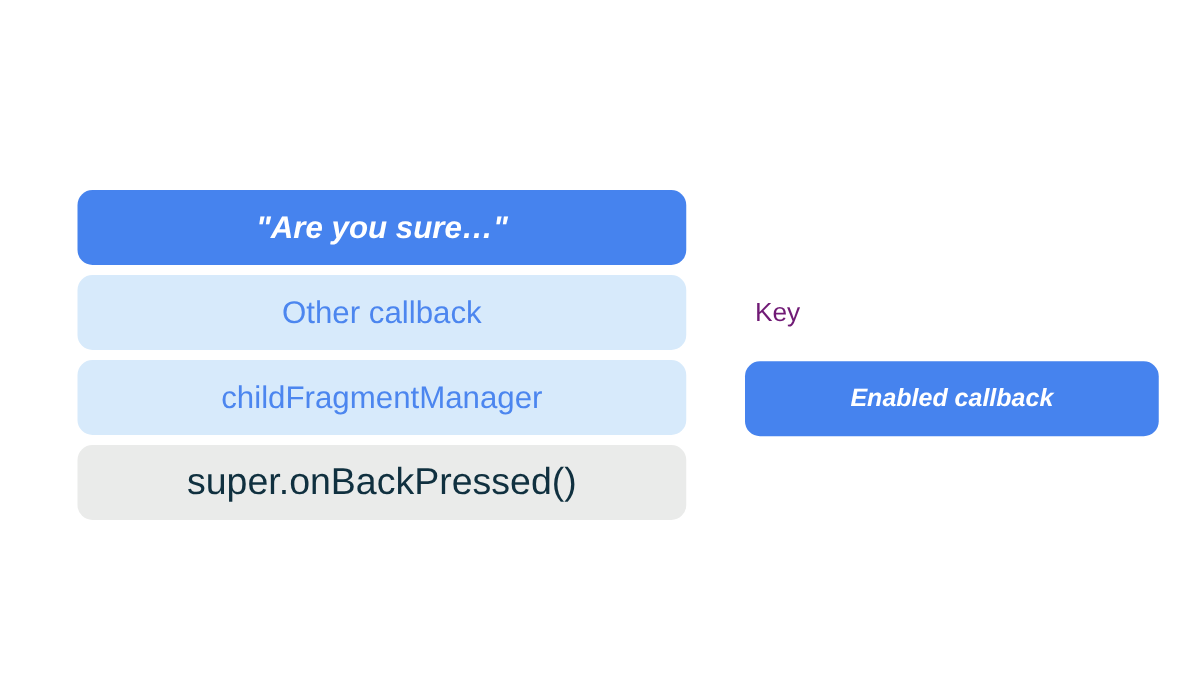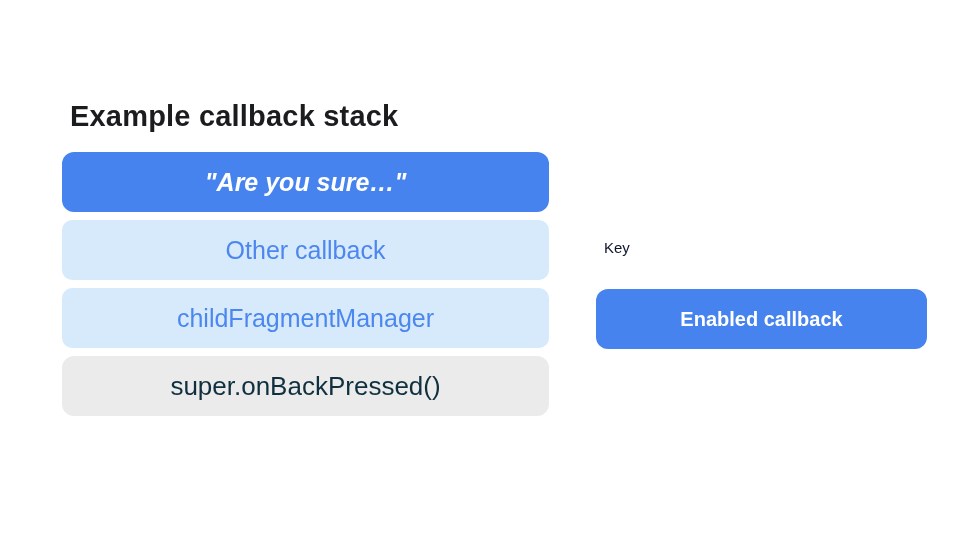--- a/index.html
+++ b/index.html
@@ -24,54 +24,54 @@
   .stack {
     position: absolute;
     left: 62px;
     top: 152px;
     width: 487px;
   }
   .key-title {
     position: absolute;
     left: 604px;
     top: 239px;
-    font-size: 15px;
+    font-size: 21px;
     font-weight: 400;
-    color: #0f172a;
+    color: #701a75;
   }
   .key {
     position: absolute;
     left: 596px;
     top: 289px;
     width: 331px;
+    font-style: italic;
   }
   .box {
     box-sizing: border-box;
     height: 60px;
     border-radius: 12px;
     display: flex;
     align-items: center;
     justify-content: center;
     text-align: center;
     white-space: pre;
   }
   .stack .box { margin-bottom: 8px; font-size: 25px; }
   .key .box { margin-bottom: 11px; font-size: 20px; }
   .box.enabled  { background: #4683ee; color: #ffffff; font-weight: 700; }
-  .box.disabled { background: #d7eafb; color: #4c86ef; font-weight: 400; border-radius: 10px; }
+  .box.disabled { background: #d7eafb; color: #4c86ef; font-weight: 400; }
   .box.system   { background: #eaebea; color: #10303f; font-weight: 400; }
-  .stack .box.system { font-size: 26px; }
+  .stack .box.system { font-size: 30px; }
   .italic { font-style: italic; }
 </style>
 </head>
 <body>
 
 <div class="slide">
 
-  <div class="page-title">Example callback stack</div>
 
   <div class="stack">
     <div class="box enabled">
       <span class="italic">"Are you sure…"</span>
     </div>
     <div class="box disabled">Other callback</div>
     <div class="box disabled">childFragmentManager</div>
     <div class="box system">super.onBackPressed()</div>
   </div>
 

